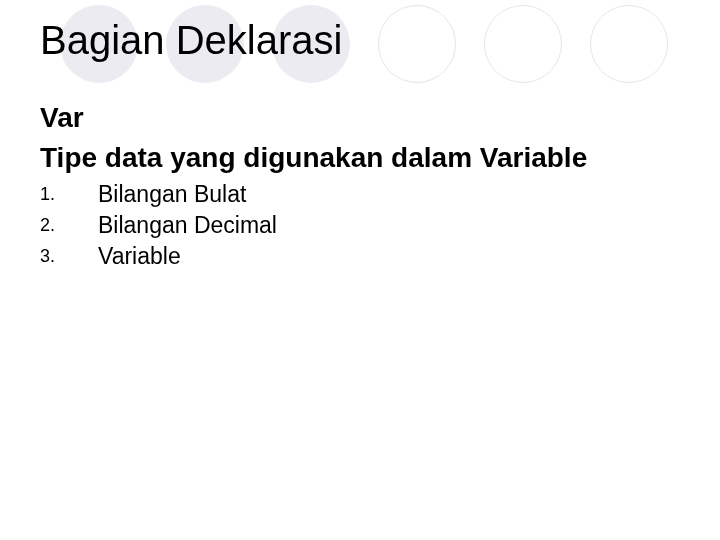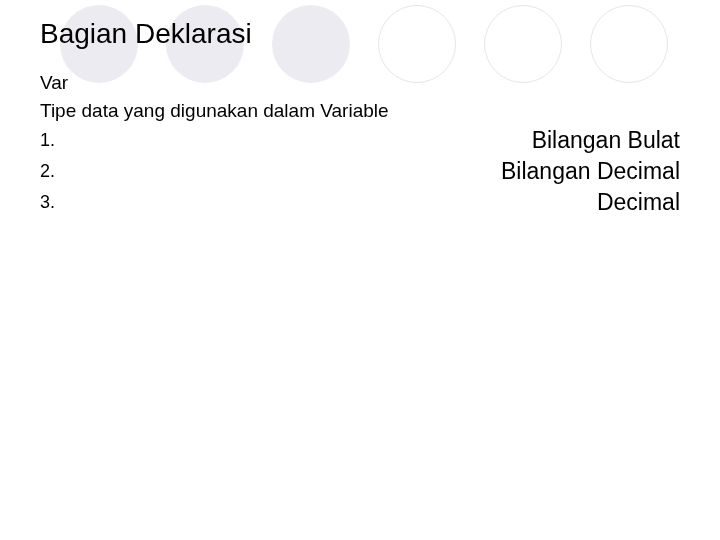--- a/index.html
+++ b/index.html
@@ -30,45 +30,46 @@
     flex-shrink: 0;
   }
   .circle.filled { background: #ecebf1; }
   .circle.outline { border: 1px solid #e6e5ec; }
   .content {
     position: relative;
     z-index: 1;
     padding: 18px 40px 0 40px;
   }
   .title {
-    font-size: 28px;
+    font-size: 40px;
     font-weight: 400;
-    margin-bottom: 20px;
+    margin-bottom: 36px;
   }
   .intro {
-    font-size: 19px;
+    font-size: 28px;
     line-height: 1.35;
     margin-bottom: 2px;
+    font-weight: bold;
   }
   .list {
     list-style: none;
     padding-left: 0;
   }
   .list-item {
     display: flex;
     font-size: 23px;
     line-height: 1.35;
   }
   .num {
     width: 58px;
     flex-shrink: 0;
     font-size: 18px;
     padding-top: 3px;
   }
-  .body-text { flex: 1; text-align: right; }
+  .body-text { flex: 1; }
   .bi { font-weight: bold; font-style: italic; }
 </style>
 </head>
 <body>
 
 <div class="circles">
   <div class="circle filled"></div>
   <div class="circle filled"></div>
   <div class="circle filled"></div>
   <div class="circle outline"></div>
@@ -94,18 +95,18 @@
     <li class="list-item">
       <div class="num">2.</div>
       <div class="body-text">
         <div>Bilangan Decimal</div>
       </div>
     </li>
 
     <li class="list-item">
       <div class="num">3.</div>
       <div class="body-text">
-        <div>Decimal</div>
+        <div>Variable</div>
       </div>
     </li>
 
   </ol>
 </div>
 
 </body></html>

